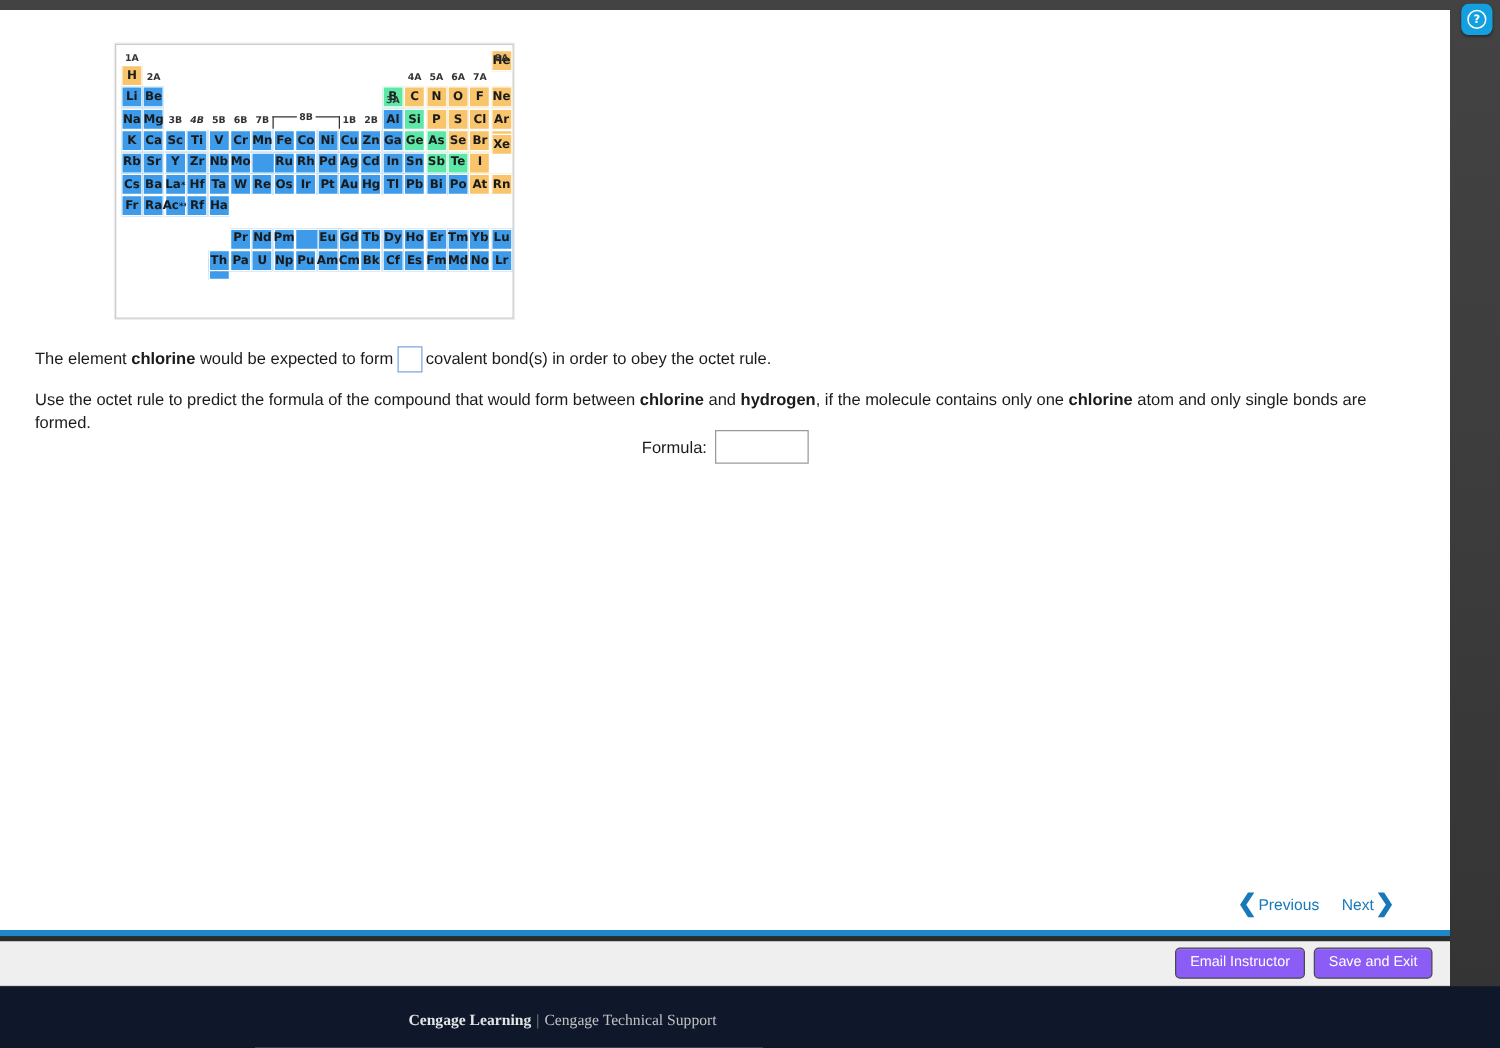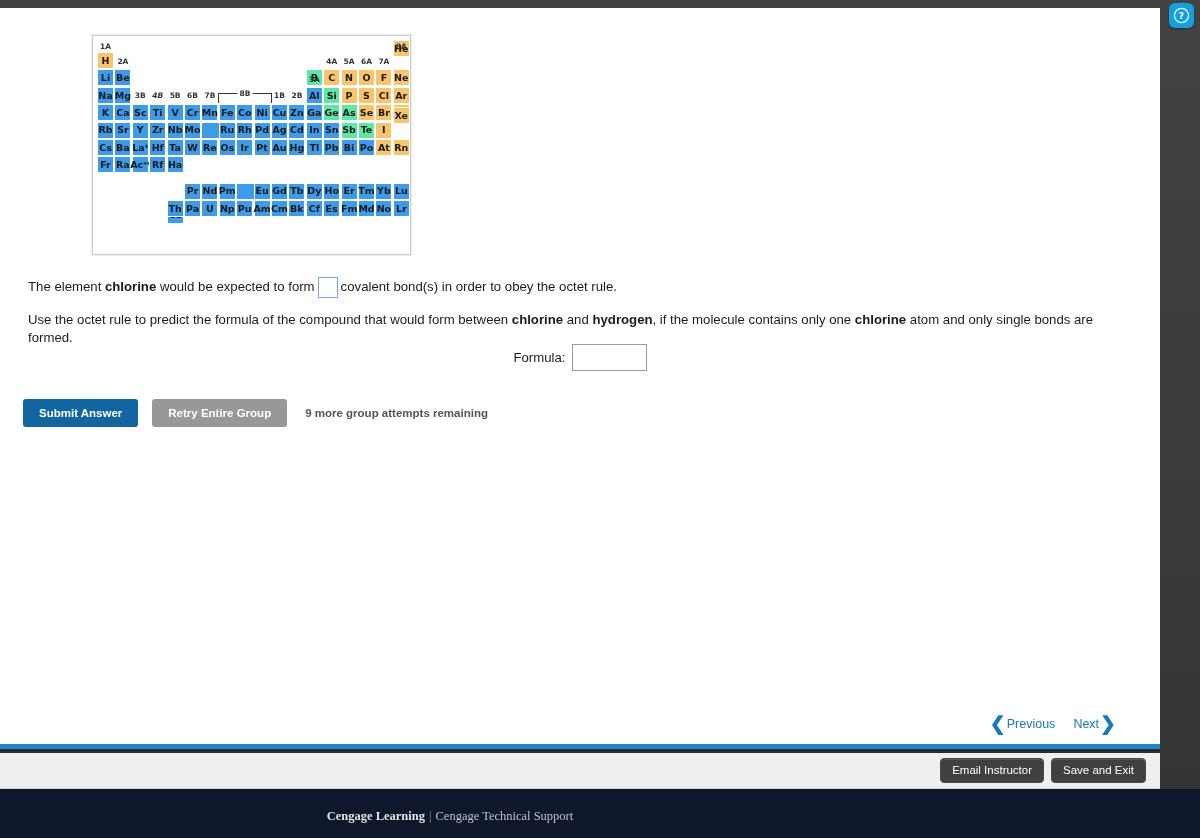--- a/index.html
+++ b/index.html
@@ -38,21 +38,21 @@
   }
   
   .toolbar{
     position:absolute;left:0;top:753px;width:1160px;height:35px;
     background:#efefef;border-bottom:1px solid #d2d2d2;
   }
   .toolbar-buttons{
     position:absolute;right:14px;top:5px;display:flex;gap:7px;
   }
   .tb-btn{
-    background:#404040;
+    background:#8b5cf6;
     border:1px solid #4a4a4a;
     border-radius:4px;
     color:#ffffff;font-size:11.5px;
     padding:5px 11px 6px 11px;
     cursor:pointer;
     box-shadow:inset 0 1px 0 rgba(255,255,255,.12);
   }
   
   .footer{
     position:absolute;left:0;top:789px;width:1200px;height:49px;
@@ -326,25 +326,20 @@
 
     <div class="q2">
       <span>Use the octet rule to predict the formula of the compound that would form between </span><b>chlorine</b><span> and </span><b>hydrogen</b><span>, if the molecule contains only one </span><b>chlorine</b><span> atom and only single bonds are formed.</span>
     </div>
 
     <div class="formula-row">
       <span class="lbl">Formula:</span>
       <input class="formula-input" type="text" value="" style="">
     </div>
 
-    <div class="actions">
-      <button class="btn-submit">Submit Answer</button>
-      <button class="btn-retry">Retry Entire Group</button>
-      <span class="attempts">9 more group attempts remaining</span>
-    </div>
 
     <div class="pager">
       <div class="pg">
         <span class="chev">❮</span>
         <span>Previous</span>
       </div>
       <div class="pg">
         <span>Next</span>
         <span class="chev">❯</span>
       </div>

